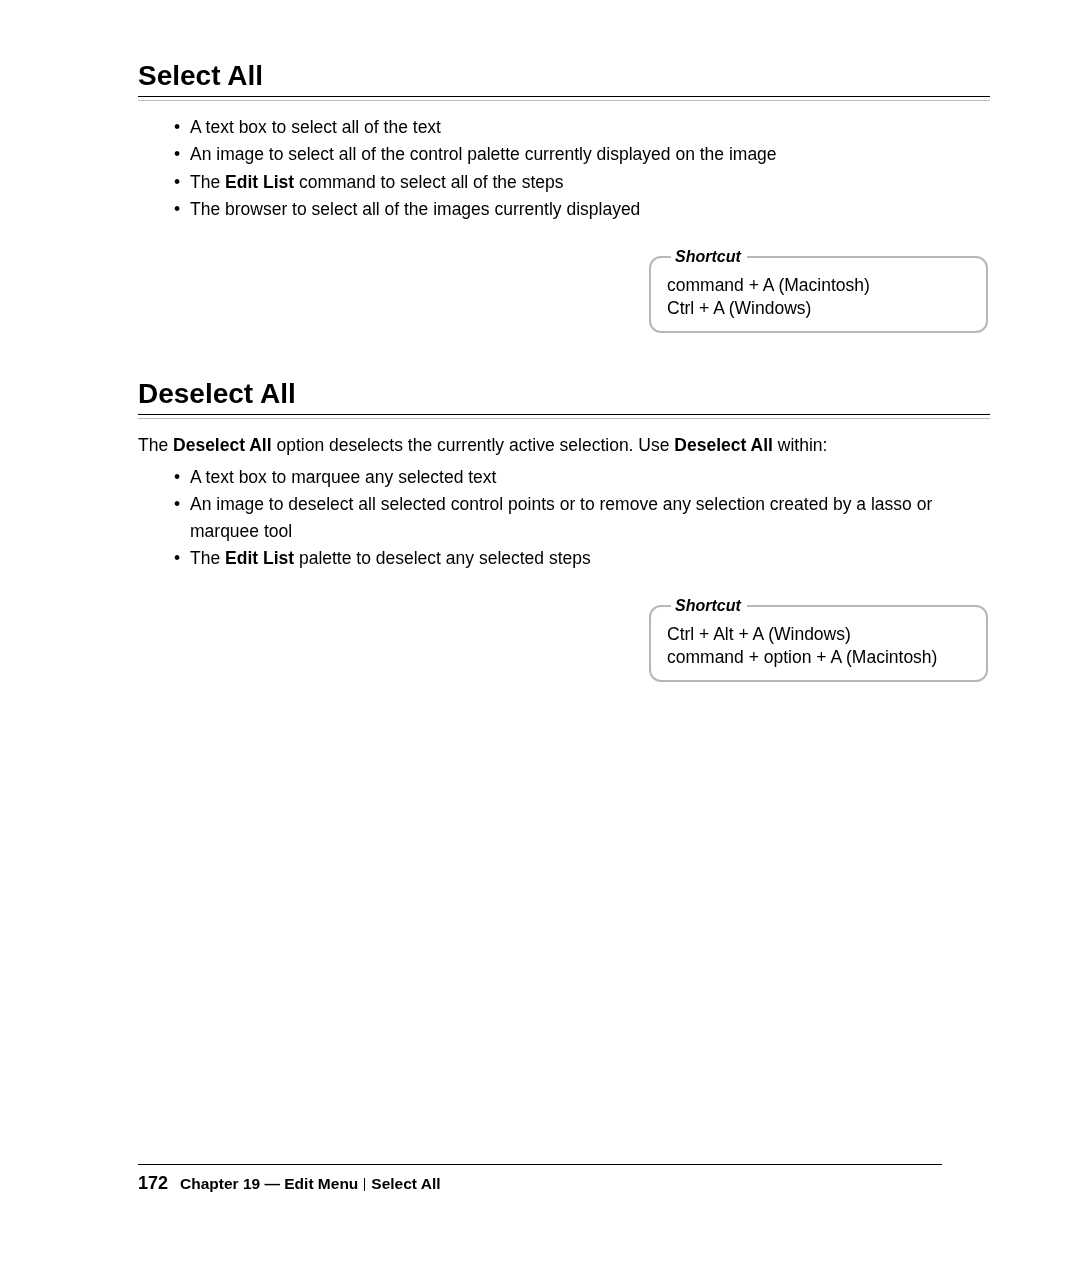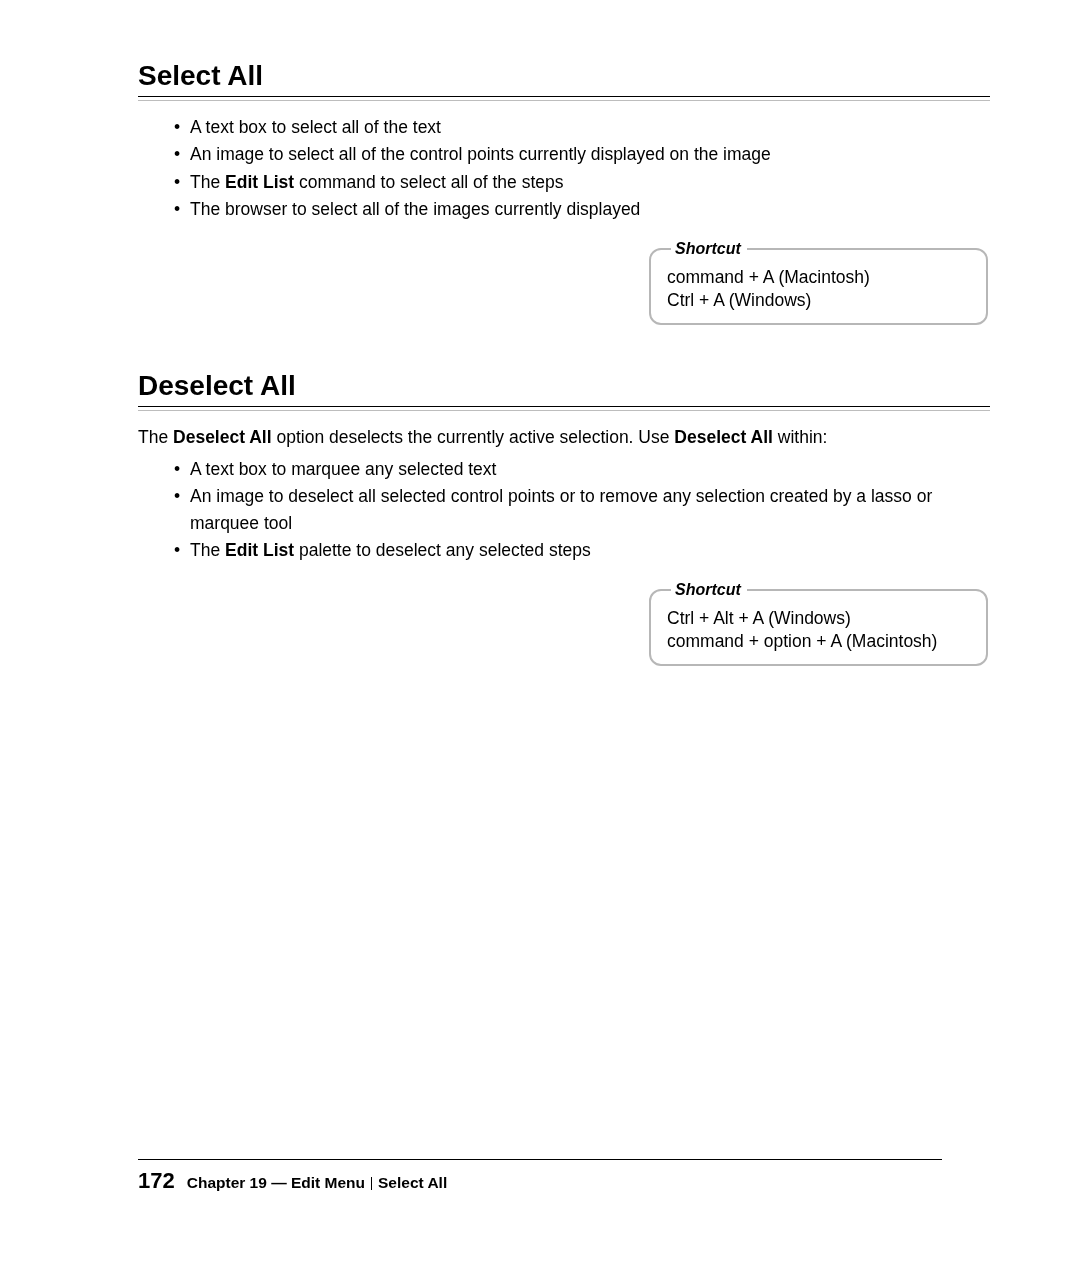--- a/index.html
+++ b/index.html
@@ -62,21 +62,21 @@
     content: "•";
     position: absolute;
     left: -14px;
     top: 0;
     color: #000;
   }
   b { font-weight: 700; }
   .shortcut-wrap {
     display: flex;
     justify-content: flex-end;
-    margin-top: 16px;
+    margin-top: 24px;
     padding-right: 2px;
   }
   fieldset.shortcut {
     border: 2px solid #b7b7b7;
     border-radius: 12px;
     width: 305px;
     margin: 0;
     padding: 6px 14px 10px 16px;
     font-size: 17.5px;
     line-height: 1.35;
@@ -104,39 +104,39 @@
     font-weight: 700;
   }
   .footer-sep {
     display: inline-block;
     border-left: 1.5px solid #000;
     height: 13px;
     vertical-align: -2px;
     margin: 0 6px 0 6px;
   }
   .footer-page {
-    font-size: 22px;
+    font-size: 18px;
     font-weight: 700;
     margin-right: 12px;
   }
 </style>
 </head>
 <body>
 
 <div class="page">
 
   <div class="section">
     <h2>Select All</h2>
     <div class="rule-row">
       <div class="rule-top"></div>
         <div class="rule-bottom"></div>
     </div>
     <ul class="bullets">
       <li><span>A text box to select all of the text</span><b></b><span></span></li>
-      <li><span>An image to select all of the control points currently displayed on the image</span><b></b><span></span></li>
+      <li><span>An image to select all of the control palette currently displayed on the image</span><b></b><span></span></li>
       <li><span>The </span><b>Edit List</b><span> command to select all of the steps</span></li>
       <li><span>The browser to select all of the images currently displayed</span><b></b><span></span></li>
     </ul>
     <div class="shortcut-wrap">
       <fieldset class="shortcut">
         <legend>Shortcut</legend>
         <div>command + A (Macintosh)</div>
         <div>Ctrl + A (Windows)</div>
       </fieldset>
     </div>

